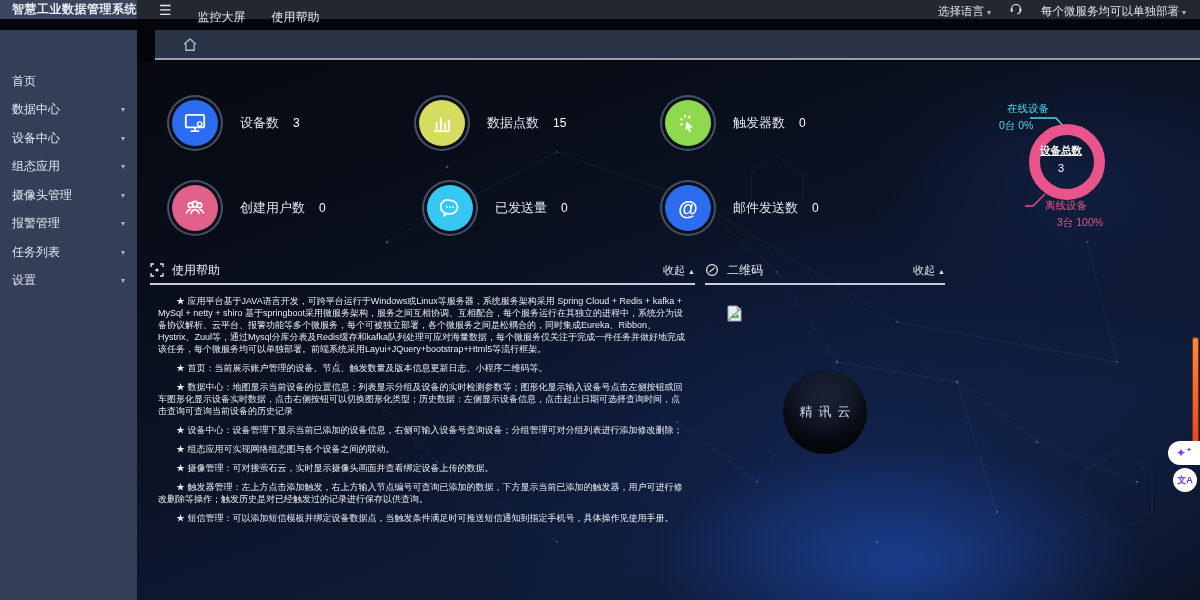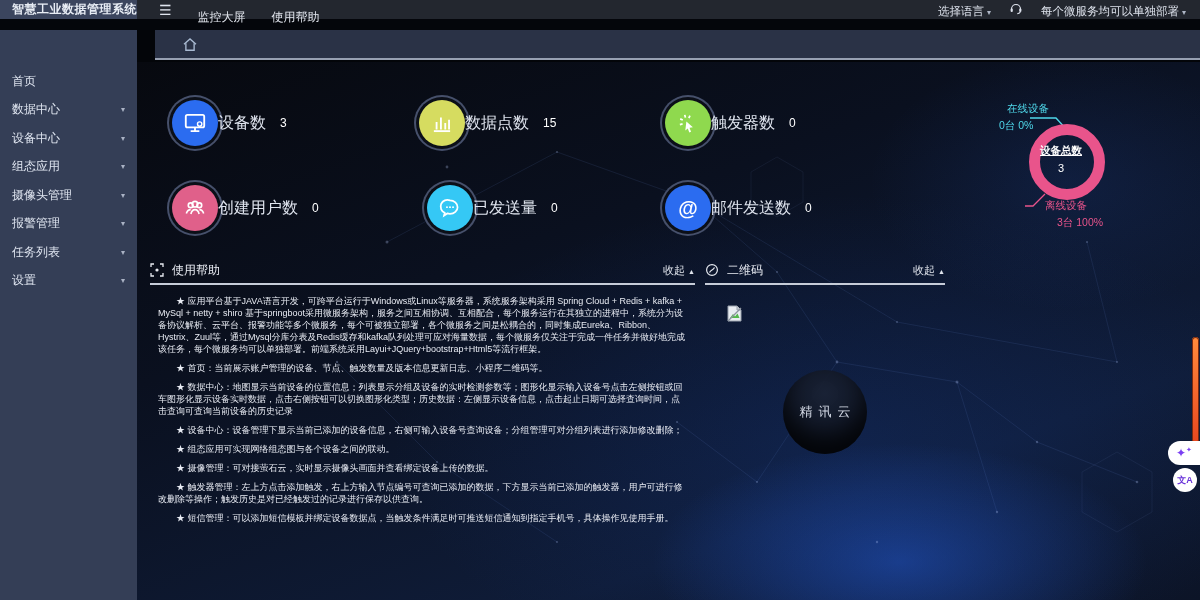--- a/index.html
+++ b/index.html
@@ -44,21 +44,21 @@
   #glow2 { left:250px; top:130px; width:900px; height:500px;
     background:radial-gradient(ellipse at center, rgba(25,70,170,.20), rgba(25,70,170,0) 70%); }
   #glow3 { left:730px; top:-10px; width:400px; height:260px;
     background:radial-gradient(ellipse at center, rgba(40,90,200,.14), rgba(40,90,200,0) 70%); }
   #constellation { position:absolute; left:0; top:0; pointer-events:none; }
 
   
   .stat-card { position:absolute; display:flex; align-items:center; }
   .stat-circle { width:46px; height:46px; border-radius:50%; display:flex; align-items:center;
     justify-content:center; box-shadow:0 0 0 3px #0b0f18, 0 0 0 5px #46506b; }
-  .stat-label { color:#dfe4ee; font-size:16px; }
+  .stat-label { color:#dfe4ee; font-size:13px; margin-left:22px; }
   .stat-value { color:#ffffff; font-size:12px; margin-left:14px; }
 
   
   #donut-ring { position:absolute; left:892px; top:62px; width:76px; height:76px;
     border:11px solid #e9548b; border-radius:50%; }
   #donut-center { position:absolute; left:892px; top:82px; width:64px; text-align:center; }
   #donut-title { color:#fff; font-size:10.5px; font-weight:bold; text-decoration:underline; }
   #donut-total { color:#fff; font-size:11px; margin-top:4px; }
   .callout-cyan { color:#4fd8ea; font-size:10.5px; position:absolute; }
   .callout-pink { color:#e9548b; font-size:10.5px; position:absolute; }

